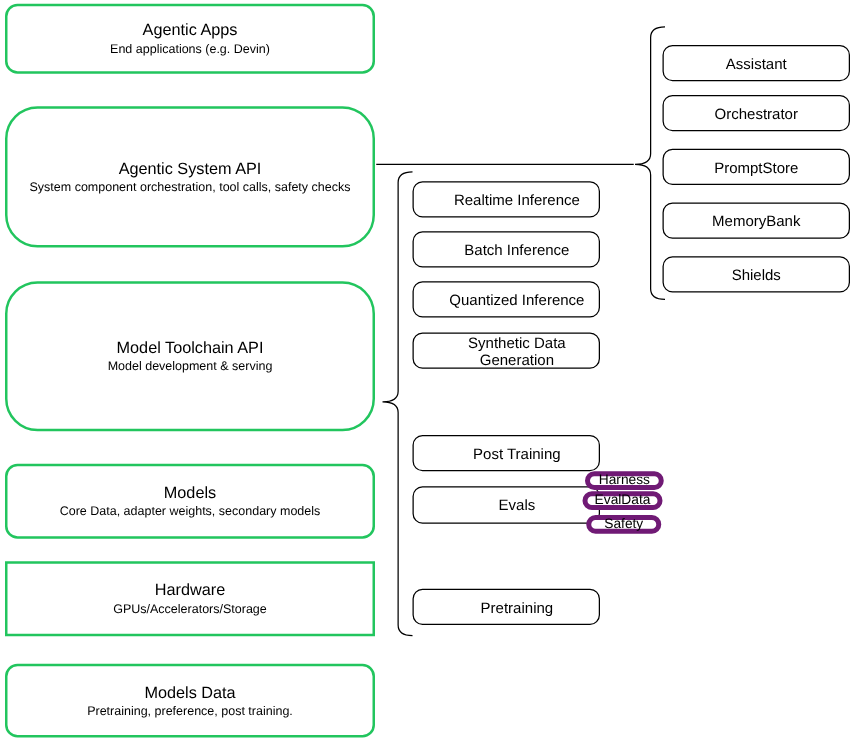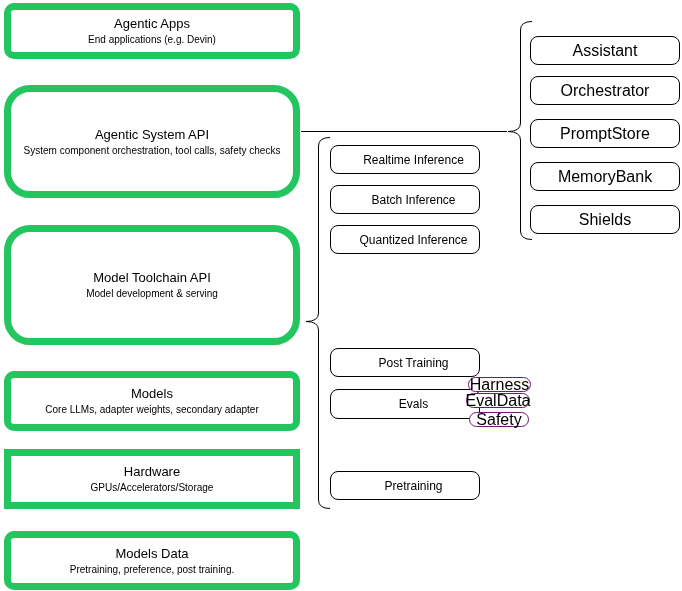--- a/index.html
+++ b/index.html
@@ -1,39 +1,39 @@
 <!DOCTYPE html>
 <html><head>
 <meta charset="utf-8">
 <style>
   html,body{margin:0;padding:0;background:#fff;}
   body{font-family:"Liberation Sans",sans-serif;color:#000;}
   .canvas{position:relative;width:682px;height:591px;background:#fff;overflow:hidden;}
 
   
-  .lbox{position:absolute;left:4px;width:296px;border:7px solid #22c55e;background:#fff;
+  .lbox{position:absolute;left:4px;width:296px;border:2px solid #22c55e;background:#fff;
         box-sizing:border-box;display:flex;flex-direction:column;align-items:center;
         justify-content:center;text-align:center;gap:3px;}
   .lbox .t{font-size:13px;line-height:15px;}
   .lbox .s{font-size:10px;line-height:12px;}
 
   
   .mbox{position:absolute;left:330px;width:150px;height:29px;border:1px solid #000;
         border-radius:8px;background:#fff;box-sizing:border-box;display:flex;
         align-items:center;justify-content:center;font-size:12px;text-align:center;padding-left:17px;}
 
   
   .rbox{position:absolute;left:530px;width:150px;height:29px;border:1px solid #000;
         border-radius:8px;background:#fff;box-sizing:border-box;display:flex;
-        align-items:center;justify-content:center;font-size:16px;text-align:center;}
+        align-items:center;justify-content:center;font-size:12px;text-align:center;}
 
   
-  .pill{position:absolute;height:15px;border:1px solid #701a75;border-radius:8px;
+  .pill{position:absolute;height:15px;border:4px solid #701a75;border-radius:8px;
         background:#fff;box-sizing:border-box;display:flex;align-items:center;
-        justify-content:center;font-size:16px;line-height:13px;z-index:5;}
+        justify-content:center;font-size:11px;line-height:13px;z-index:5;}
 
   svg.overlay{position:absolute;left:0;top:0;pointer-events:none;}
   svg.overlay path{fill:none;stroke:#000;stroke-width:1;}
 </style>
 </head>
 <body>
 
 <div class="canvas">
 
   <svg class="overlay" width="682" height="591" viewBox="0 0 682 591">
@@ -52,41 +52,44 @@
     <div class="s">System component orchestration, tool calls, safety checks</div>
   </div>
 
   <div class="lbox" style="top:225px;height:120px;border-radius:26px">
     <div class="t">Model Toolchain API</div>
     <div class="s">Model development &amp; serving</div>
   </div>
 
   <div class="lbox" style="top:371px;height:60px;border-radius:10px">
     <div class="t">Models</div>
-    <div class="s">Core LLMs, adapter weights, secondary adapter</div>
+    <div class="s">Core Data, adapter weights, secondary models</div>
   </div>
 
   <div class="lbox" style="top:449px;height:60px;border-radius:0">
     <div class="t">Hardware</div>
     <div class="s">GPUs/Accelerators/Storage</div>
   </div>
 
   <div class="lbox" style="top:531px;height:59px;border-radius:10px">
     <div class="t">Models Data</div>
     <div class="s">Pretraining, preference, post training.</div>
   </div>
 
   <div class="mbox" style="top:145px">
     <span>Realtime Inference</span>
   </div>
   <div class="mbox" style="top:185px">
     <span>Batch Inference</span>
   </div>
   <div class="mbox" style="top:225px">
     <span>Quantized Inference</span>
+  </div>
+  <div class="mbox" style="top:266px">
+    <span>Synthetic Data Generation</span>
   </div>
   <div class="mbox" style="top:348px">
     <span>Post Training</span>
   </div>
   <div class="mbox" style="top:389px;height:30px">
     <span>Evals</span>
   </div>
   <div class="mbox" style="top:471px">
     <span>Pretraining</span>
   </div>

